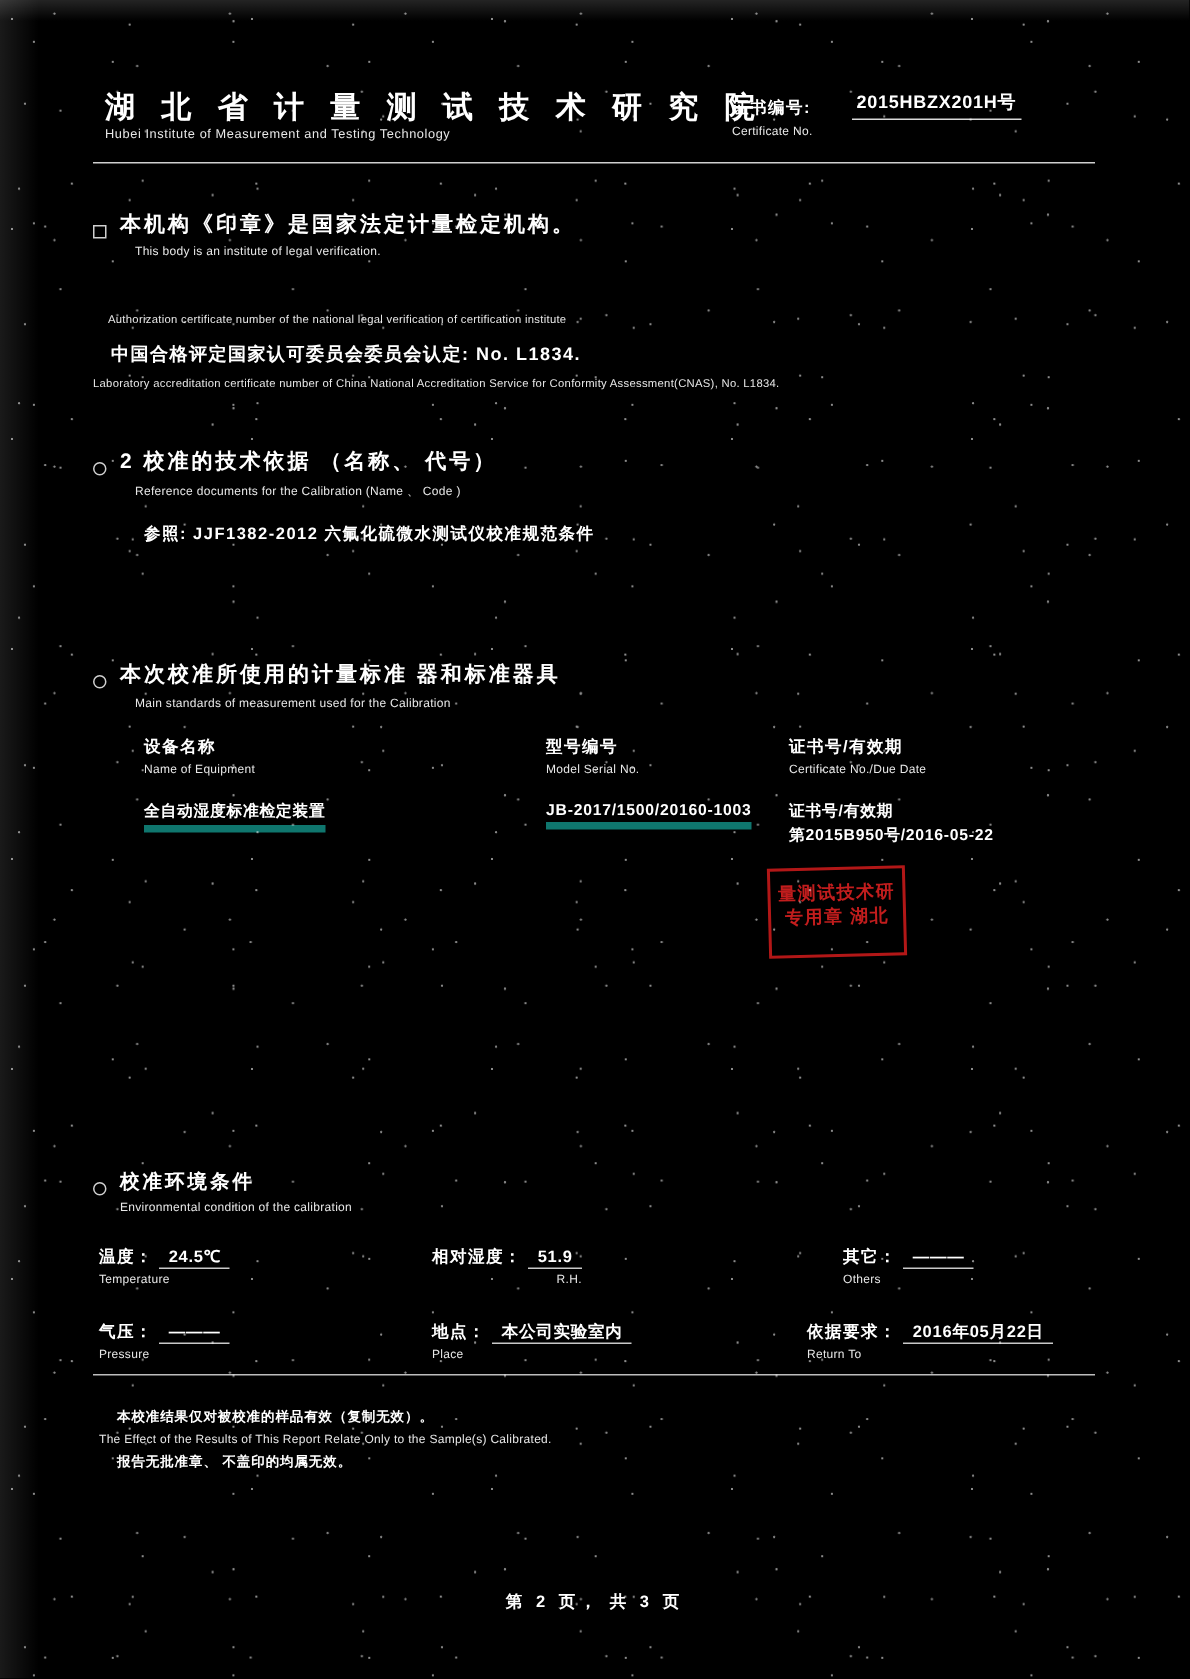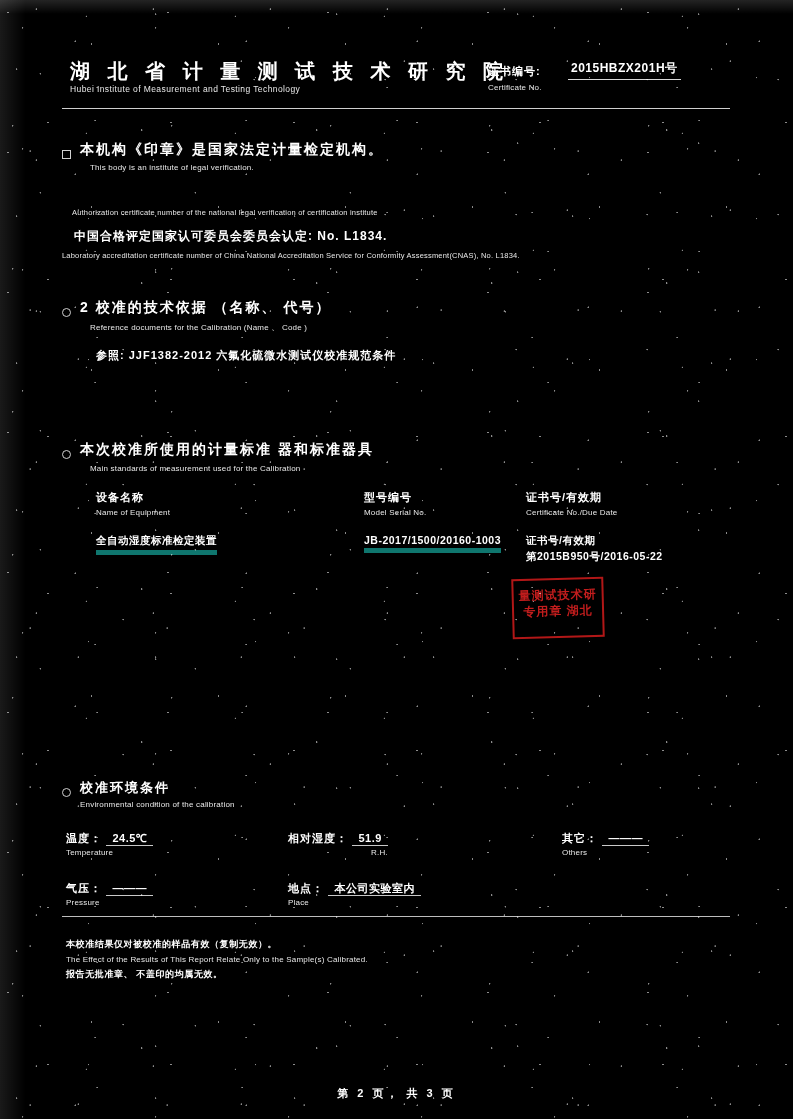--- a/index.html
+++ b/index.html
@@ -151,24 +151,24 @@
   .sec4-bullet { left: 62px; top: 788px; }
   .sec4-cn { left: 80px; top: 779px; font-size: 13px; font-weight: bold; letter-spacing: 2px; }
   .sec4-en { left: 80px; top: 800px; font-size: 8px; }
 
   .cond { position: absolute; }
   .cond .lbl-cn { font-size: 11px; font-weight: bold; letter-spacing: 1px; }
   .cond .lbl-en { font-size: 8px; margin-top: 2px; }
   .cond .val { font-size: 11px; font-weight: bold; border-bottom: 1px solid #c9c9c9; padding: 0 6px 1px 6px; letter-spacing: .5px;}
 
   .note { left: 66px; top: 938px; width: 640px; }
-  .note .n-cn { font-size: 9px; font-weight: bold; letter-spacing: .6px; line-height: 1.55; }
+  .note .n-cn { font-size: 9px; font-weight: bold; letter-spacing: .6px; line-height: 1.55; margin-left: 12px; }
   .note .n-en { font-size: 8px; letter-spacing: .2px; line-height: 1.5; margin: 2px 0; }
 
-  .footer { left: 0; right: 0; top: 1060px; text-align: center; font-size: 11px; font-weight: bold; letter-spacing: 3px; margin-top: 26px; }
+  .footer { left: 0; right: 0; top: 1060px; text-align: center; font-size: 11px; font-weight: bold; letter-spacing: 3px; }
 </style>
 </head>
 <body>
 
 <div class="page">
 
   <div class="edge-top"></div>
   <div class="edge-left"></div>
 
   <div class="abs org-cn cn">湖 北 省 计 量 测 试 技 术 研 究 院</div>
@@ -248,20 +248,25 @@
     <span class="val">———</span>
     <div class="lbl-en en">Pressure</div>
   </div>
 
   <div class="cond" style="left:288px; top:878px;">
     <span class="lbl-cn">地点：</span>
     <span class="val">本公司实验室内</span>
     <div class="lbl-en en">Place</div>
   </div>
 
+  <div class="cond" style="left:538px; top:878px;">
+    <span class="lbl-cn">依据要求：</span>
+    <span class="val">2016年05月22日</span>
+    <div class="lbl-en en">Return To</div>
+  </div>
 
   <div class="abs hr-bottom"></div>
 
   <div class="abs note">
     <div class="n-cn">本校准结果仅对被校准的样品有效（复制无效）。</div>
     <div class="n-en en">The Effect of the Results of This Report Relate Only to the Sample(s) Calibrated.</div>
     <div class="n-cn">报告无批准章、 不盖印的均属无效。</div>
   </div>
 
   <div class="abs footer">第 2 页， 共 3 页</div>

